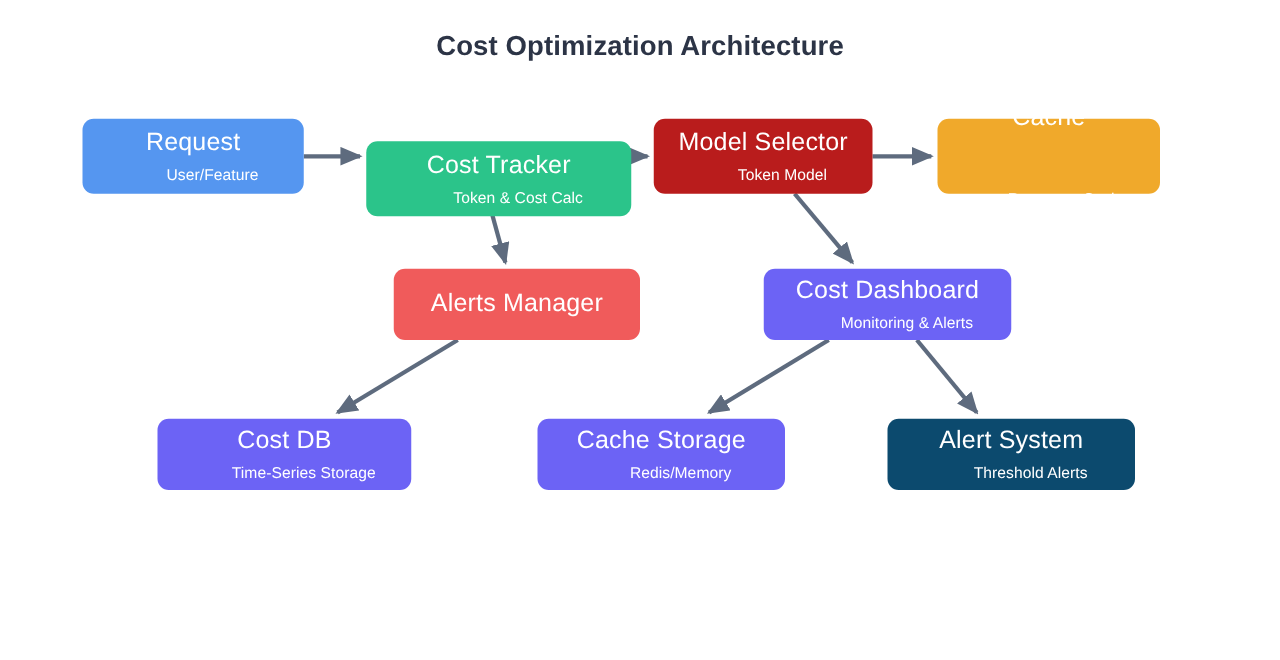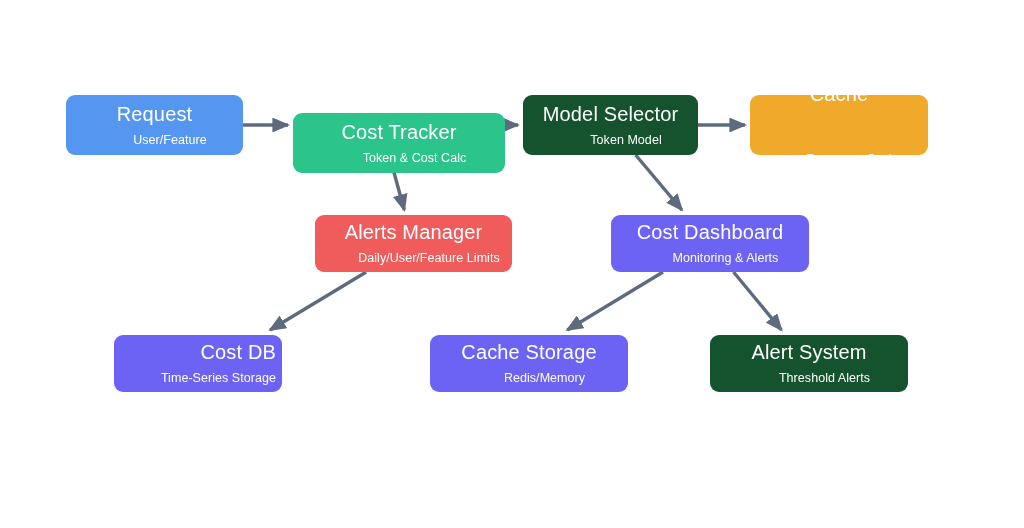--- a/index.html
+++ b/index.html
@@ -63,20 +63,21 @@
     margin-top: 5px;
     letter-spacing: 0.05px;
     margin-left: 31px;
   }
 </style>
 </head>
 <body>
 
 <div id="canvas">
 
+  <div id="diagram-title">Cost Optimization Architecture</div>
 
   <svg id="edge-layer" viewBox="0 0 1024 528" width="1024" height="528" xmlns="http://www.w3.org/2000/svg">
     <defs>
       <marker id="arrowhead" markerWidth="5.2" markerHeight="4.4" refX="4.6" refY="2.2" orient="auto" markerUnits="strokeWidth">
         <path d="M0,0 L5.2,2.2 L0,4.4 z" fill="#5e6b7e"></path>
       </marker>
     </defs>
     <g id="edge-paths" fill="none" stroke="#5e6b7e" stroke-width="3.4" marker-end="url(#arrowhead)">
         <line x1="243.0" y1="125.0" x2="288.0" y2="125.0"></line>
         <line x1="469.0" y1="125.0" x2="518.0" y2="125.0"></line>
@@ -91,43 +92,42 @@
 
   <div id="node-layer">
       <div class="node" style="left: 66px; top: 95px; width: 177px; height: 60px; background: rgb(85, 150, 240);">
     <div class="node-title">Request</div>
     <div class="node-subtitle">User/Feature</div>
   </div>
       <div class="node" style="left: 293px; top: 113px; width: 212px; height: 60px; background: rgb(43, 196, 138);">
     <div class="node-title">Cost Tracker</div>
     <div class="node-subtitle">Token &amp; Cost Calc</div>
   </div>
-      <div class="node" style="left: 523px; top: 95px; width: 175px; height: 60px; background: #14532d;">
+      <div class="node" style="left: 523px; top: 95px; width: 175px; height: 60px; background: #b91c1c;">
     <div class="node-title">Model Selector</div>
     <div class="node-subtitle">Token Model</div>
   </div>
       <div class="node" style="left: 750px; top: 95px; width: 178px; height: 60px; background: rgb(240, 169, 43); gap: 39px;">
     <div class="node-title">Cache</div>
     <div class="node-subtitle">Response Cache</div>
   </div>
       <div class="node" style="left: 315px; top: 215px; width: 197px; height: 57px; background: rgb(240, 91, 91);">
     <div class="node-title">Alerts Manager</div>
-    <div class="node-subtitle">Daily/User/Feature Limits</div>
   </div>
       <div class="node" style="left: 611px; top: 215px; width: 198px; height: 57px; background: rgb(108, 99, 245);">
     <div class="node-title">Cost Dashboard</div>
     <div class="node-subtitle">Monitoring &amp; Alerts</div>
   </div>
-      <div class="node" style="left: 114px; top: 335px; width: 168px; height: 57px; background: rgb(108, 99, 245); align-items: flex-end;">
+      <div class="node" style="left: 126px; top: 335px; width: 203px; height: 57px; background: rgb(108, 99, 245);">
     <div class="node-title">Cost DB</div>
     <div class="node-subtitle">Time-Series Storage</div>
   </div>
       <div class="node" style="left: 430px; top: 335px; width: 198px; height: 57px; background: rgb(108, 99, 245);">
     <div class="node-title">Cache Storage</div>
     <div class="node-subtitle">Redis/Memory</div>
   </div>
-      <div class="node" style="left: 710px; top: 335px; width: 198px; height: 57px; background: #14532d;">
+      <div class="node" style="left: 710px; top: 335px; width: 198px; height: 57px; background: #0c4a6e;">
     <div class="node-title">Alert System</div>
     <div class="node-subtitle">Threshold Alerts</div>
   </div>
     </div>
 
 </div>
 
 </body></html>

